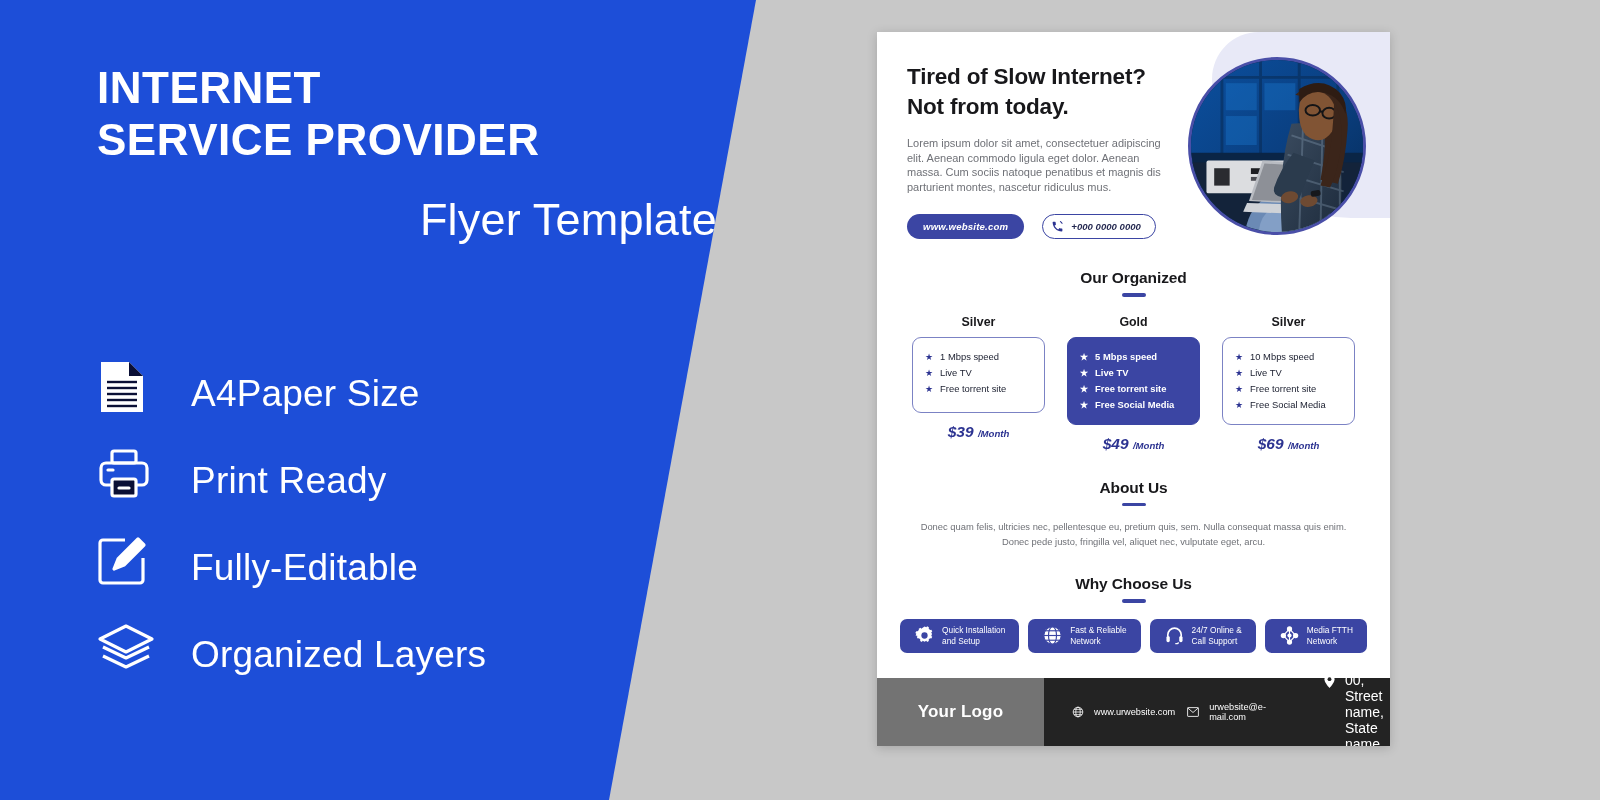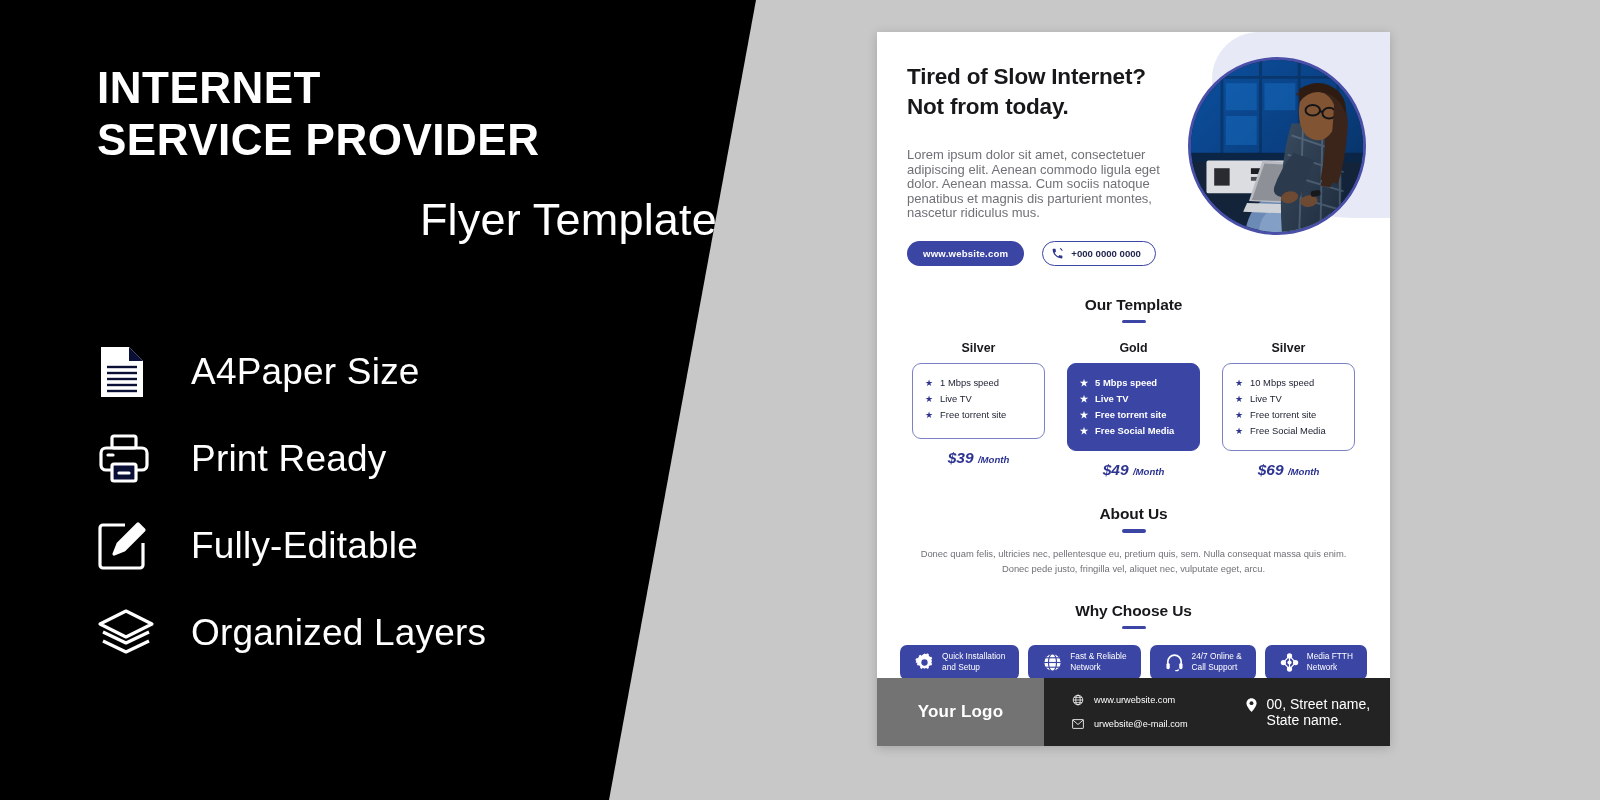--- a/index.html
+++ b/index.html
@@ -7,40 +7,40 @@
   body {
     background:#c8c8c8;
     font-family:"Liberation Sans", sans-serif;
     position:relative;
     overflow:hidden;
   }
 
   
   #left-panel{
     position:absolute; left:0; top:0; width:790px; height:800px;
-    background:#000000;
+    background:#1d4ed8;
     clip-path: polygon(0 0, 756px 0, 609px 800px, 0 800px);
     z-index:1;
     text-decoration:underline;
   }
   #left-content{ position:absolute; left:97px; top:0; width:620px; }
 
   .title-block{ margin-top:62px; }
   .t-line{
     color:#ffffff; font-weight:bold; font-size:44px; line-height:52px;
     letter-spacing:0.5px;
   }
   .subtitle{
     color:#ffffff; font-size:45px; line-height:56px; font-weight:400;
     margin-top:26px; letter-spacing:0.2px;text-align:right;
   }
 
   .features{ margin-top:80px; }
   .feature-row{
-    display:flex; align-items:center; height:87px;
+    display:flex; align-items:flex-end; height:87px;
   }
   .feature-ico{
     width:66px; height:56px; display:flex; align-items:center;
     justify-content:flex-start; flex:0 0 66px;
   }
   .feature-label{
     color:#ffffff; font-size:37px; font-weight:400; margin-left:28px;
     letter-spacing:0.2px; white-space:nowrap;
   }
 
@@ -59,24 +59,24 @@
     z-index:0;
   }
 
   
   .hero{ position:relative; z-index:2; padding:30px 0 0 30px; }
   .hero-h1{
     font-size:22.5px; font-weight:bold; color:#18181b; line-height:30px;
     letter-spacing:-0.2px;
   }
   .hero-p{
-    margin-top:26px; width:258px; font-size:13px; line-height:14.6px;
+    margin-top:14px; width:258px; font-size:11px; line-height:14.6px;
     color:#6f7177;
   }
-  .hero-btns{ margin-top:20px; display:flex; align-items:center; gap:18px; }
+  .hero-btns{ margin-top:20px; display:flex; align-items:center; gap:18px;font-style:italic; }
   .btn-primary{
     background:#3b45a3; color:#fff; border-radius:20px;
     font-size:9.6px; font-weight:bold; padding:7px 16px; letter-spacing:.2px;
     white-space:nowrap;
   }
   .btn-outline{
     border:1.3px solid #3b45a3; color:#23274f; border-radius:20px;
     font-size:9.6px; font-weight:bold; padding:5px 14px 5px 8px;
     display:flex; align-items:center; gap:7px; white-space:nowrap;
   }
@@ -154,21 +154,21 @@
   }
   .f-logo{
     width:167px; background:#737373; color:#fff; display:flex;
     align-items:center; justify-content:center;
     font-size:17px; font-weight:bold; letter-spacing:.2px;
   }
   .f-info{
     flex:1; background:#232323; display:flex; align-items:center;
     padding-left:28px; gap:58px;
   }
-  .f-col{ display:flex; flex-direction:column; gap:12px;justify-content:center; }
+  .f-col{ display:flex; flex-direction:row; gap:12px;justify-content:center; }
   .f-item{ display:flex; align-items:center; gap:10px; color:#fff; font-size:9.2px; }
   .f-addr{ color:#fff; font-size:14px; line-height:16px; }
   .f-addr-wrap{ display:flex; gap:10px; align-items:flex-start; }
   svg{ display:block; }
 </style>
 </head>
 <body>
 
 <div id="left-panel">
   <div id="left-content">
@@ -333,21 +333,21 @@
         <line x1="133" y1="53" x2="136" y2="53.5"></line>
       </g>
 
       <path d="M112 30 q24 -14 42 4 q8 10 6 22 q-6 -18 -22 -22 q-16 -4 -26 10 Z" fill="#2e1c13"></path>
       <path d="M148 42 q12 24 6 56 q-4 22 -10 34 l-10 -2 q10 -30 12 -54 q2 -22 2 -34 Z" fill="#3b251a"></path>
     </svg>
   </div>
 
   <div id="packages-section">
     <div class="sec-head">
-      <div class="sec-title">Our Template</div>
+      <div class="sec-title">Our Organized</div>
       <div class="sec-rule"></div>
     </div>
     <div class="pkg-grid">
 
       <div class="pkg">
         <div class="pkg-name">Silver</div>
         <div class="pkg-box">
           <ul>
             <li>
                 <span class="star">★</span>

